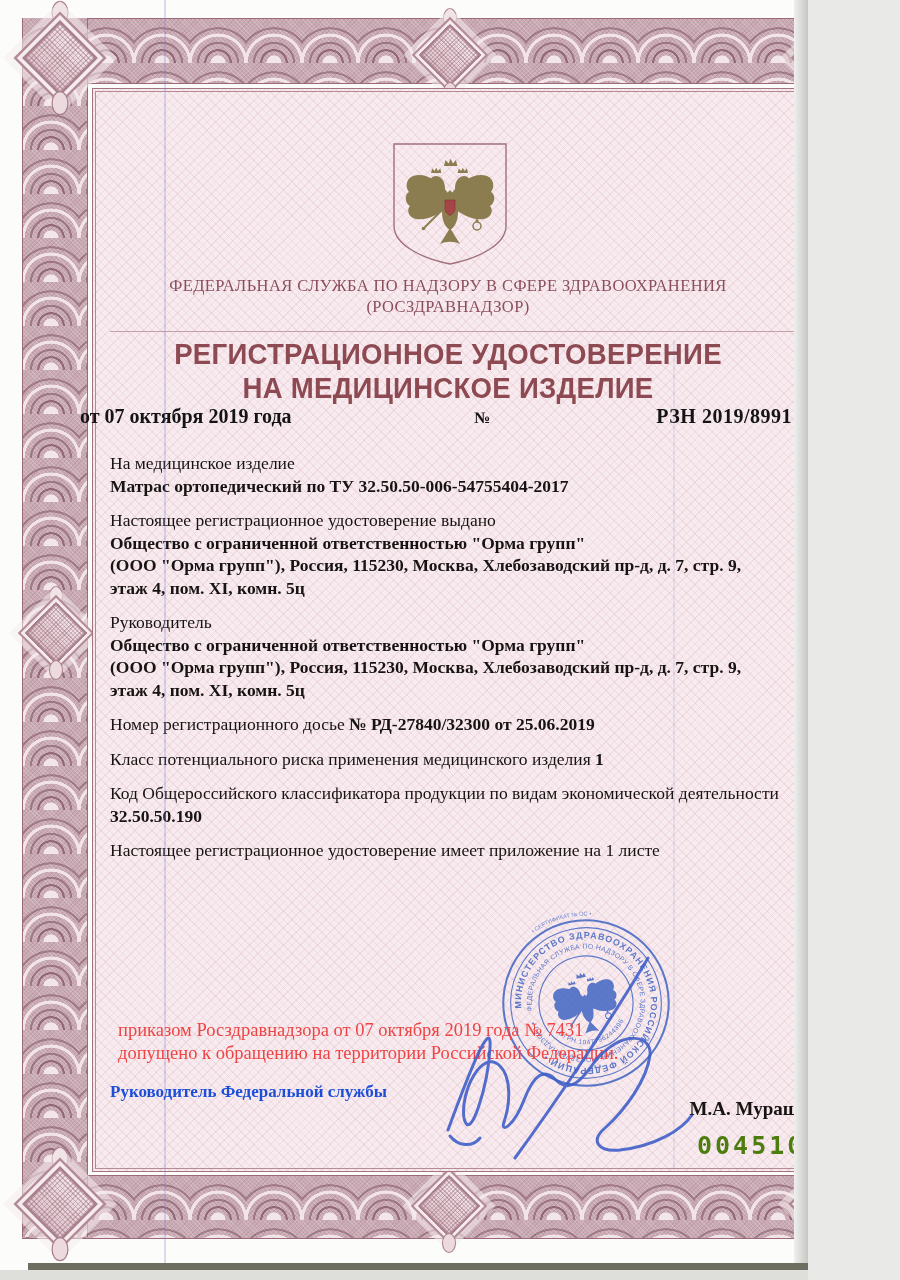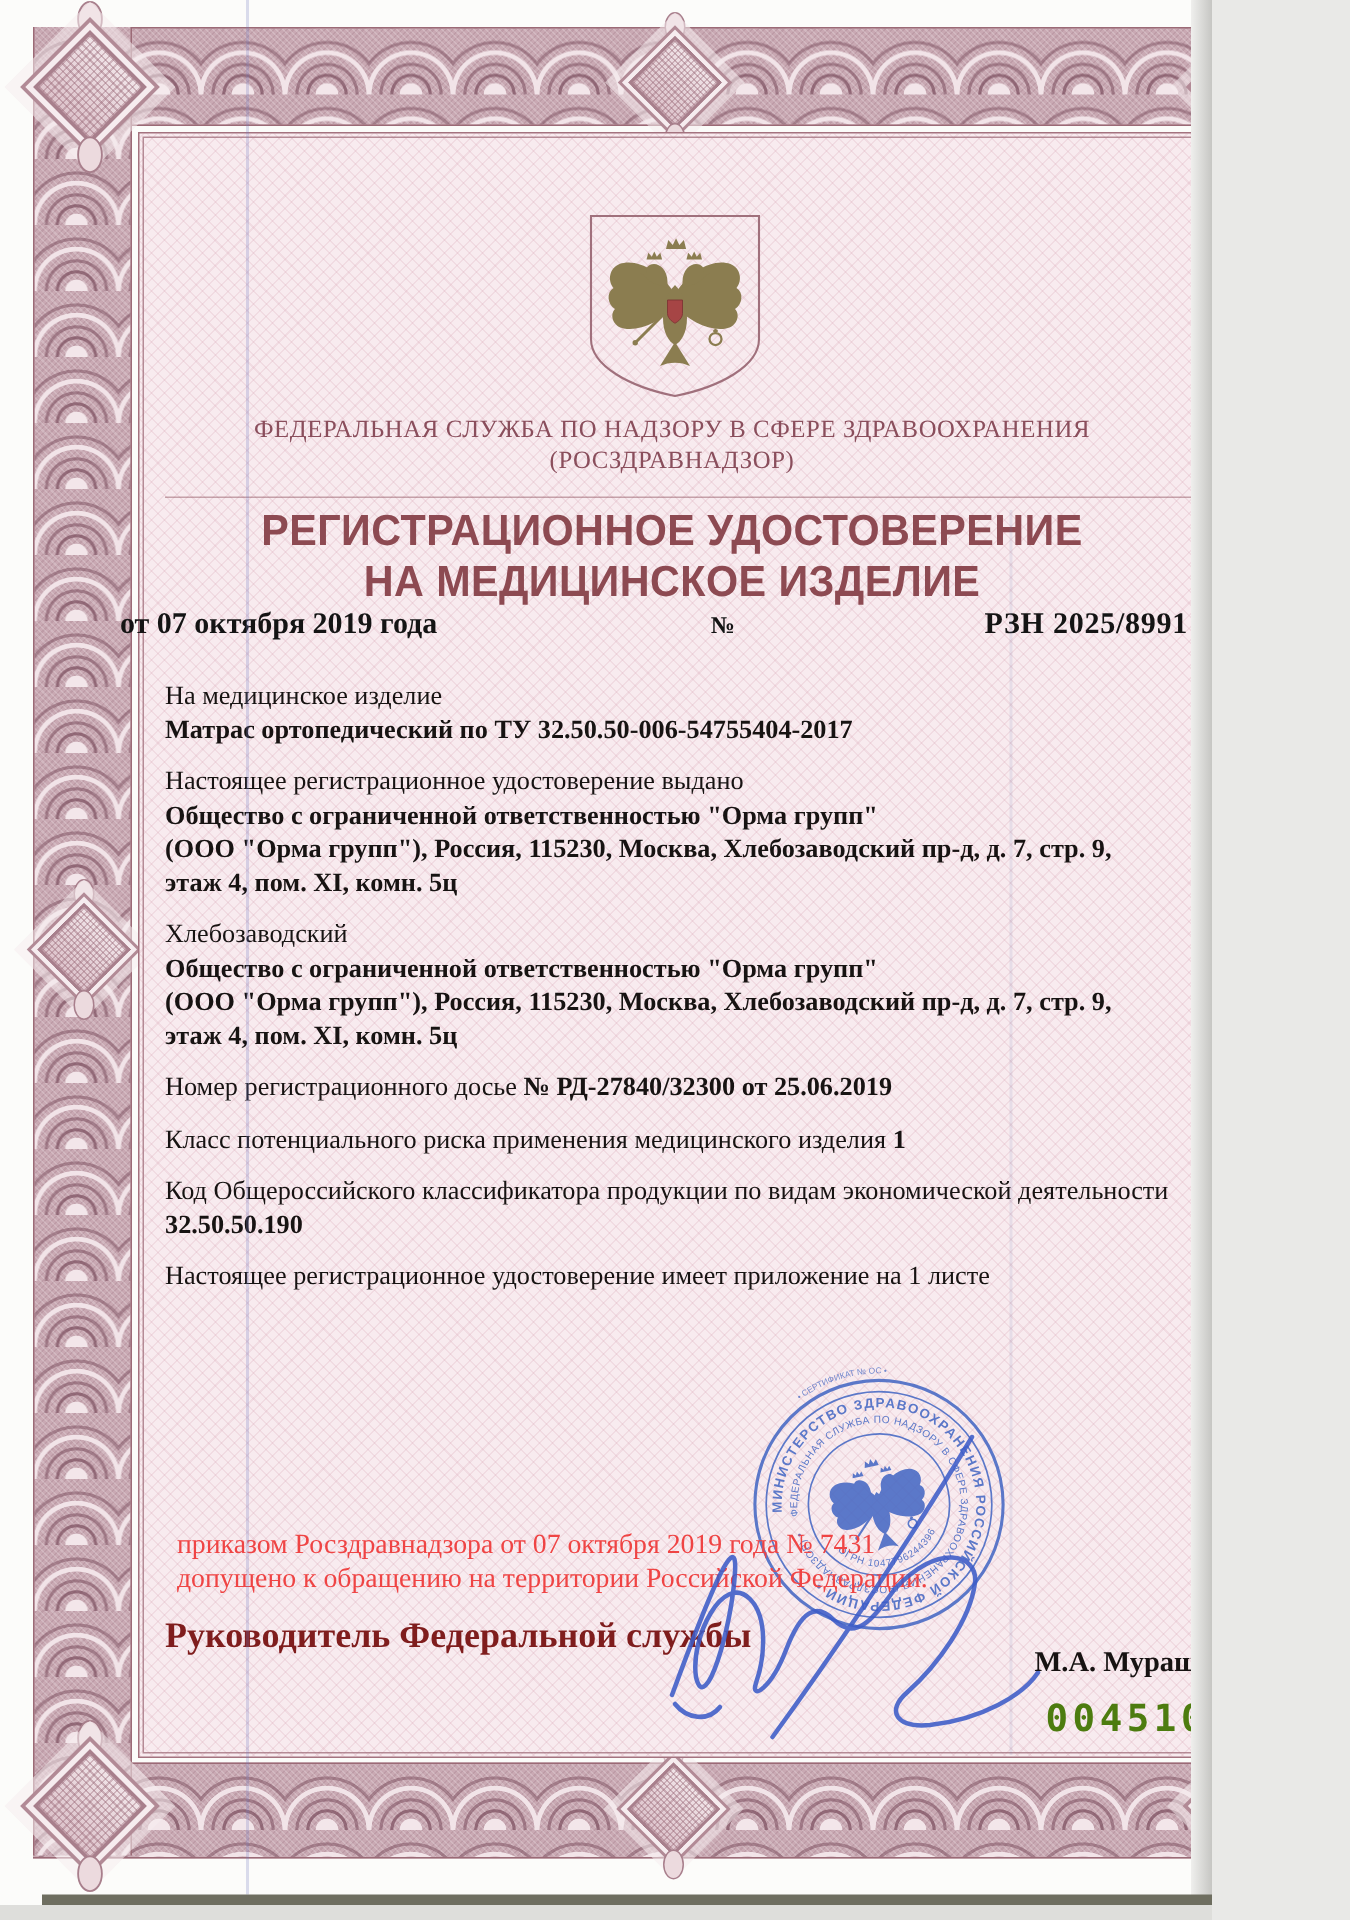--- a/index.html
+++ b/index.html
@@ -60,21 +60,21 @@
   .date-row{position:absolute;left:92px;top:405px;width:712px;display:flex;justify-content:space-between;
     font-weight:bold;font-size:20px;color:#141414;transform:translateX(-12px);}
   .date-row .no{font-size:16px;margin:4px 14px 0 30px;}
   .date-row .num{letter-spacing:.5px;}
   
   .body{position:absolute;left:110px;top:452px;width:690px;font-size:17.5px;line-height:22.5px;color:#171312;}
   .para{margin-bottom:12px;}
   .val-b{font-weight:bold;white-space:pre-line;}
   
   .order{position:absolute;left:118px;top:1019px;font-size:18.5px;line-height:23px;color:#ef4444;}
-  .signer{position:absolute;left:110px;top:1080px;font-size:24px;line-height:23px;font-weight:bold;color:#7f1d1d;}
+  .signer{position:absolute;left:110px;top:1080px;font-size:17px;line-height:23px;font-weight:bold;color:#1d4ed8;}
   .signer-name{position:absolute;left:630px;top:1098px;width:170px;text-align:right;
     font-size:19px;font-weight:bold;color:#171312;margin-left:19px;}
   .serial{position:absolute;left:697px;top:1131px;font-family:"DejaVu Sans Mono",monospace;
     font-weight:bold;font-size:25px;letter-spacing:3px;color:#4d7c0f;}
   .stamp{position:absolute;left:492px;top:909px;width:188px;height:188px;opacity:.9;
     transform:rotate(-12deg);}
   .signature{position:absolute;left:420px;top:940px;width:290px;height:250px;}
   .defs-hidden{position:absolute;width:0;height:0;overflow:hidden;}
 </style>
 </head>
@@ -149,36 +149,36 @@
   <div class="agency agency1">ФЕДЕРАЛЬНАЯ СЛУЖБА ПО НАДЗОРУ В СФЕРЕ ЗДРАВООХРАНЕНИЯ</div>
   <div class="agency agency2">(РОСЗДРАВНАДЗОР)</div>
   <div class="rule"></div>
 
   <div class="title title1">РЕГИСТРАЦИОННОЕ УДОСТОВЕРЕНИЕ</div>
   <div class="title title2">НА МЕДИЦИНСКОЕ ИЗДЕЛИЕ</div>
 
   <div class="date-row">
     <span>от 07 октября 2019 года</span>
     <span class="no">№</span>
-    <span class="num">РЗН 2025/8991</span>
+    <span class="num">РЗН 2019/8991</span>
   </div>
 
   <div class="body">
     <div class="para">
       <div>На медицинское изделие</div>
       <div class="val-b">Матрас ортопедический по ТУ 32.50.50-006-54755404-2017</div>
     </div>
     <div class="para">
       <div>Настоящее регистрационное удостоверение выдано</div>
       <div class="val-b">Общество с ограниченной ответственностью "Орма групп"
 (ООО "Орма групп"), Россия, 115230, Москва, Хлебозаводский пр-д, д. 7, стр. 9,
 этаж 4, пом. XI, комн. 5ц</div>
     </div>
     <div class="para">
-      <div>Хлебозаводский</div>
+      <div>Руководитель</div>
       <div class="val-b">Общество с ограниченной ответственностью "Орма групп"
 (ООО "Орма групп"), Россия, 115230, Москва, Хлебозаводский пр-д, д. 7, стр. 9,
 этаж 4, пом. XI, комн. 5ц</div>
     </div>
     <div class="para">
       <span>Номер регистрационного досье </span><span class="val-b">№ РД-27840/32300 от 25.06.2019</span>
     </div>
     <div class="para">
       <span>Класс потенциального риска применения медицинского изделия </span><span class="val-b">1</span>
     </div>

